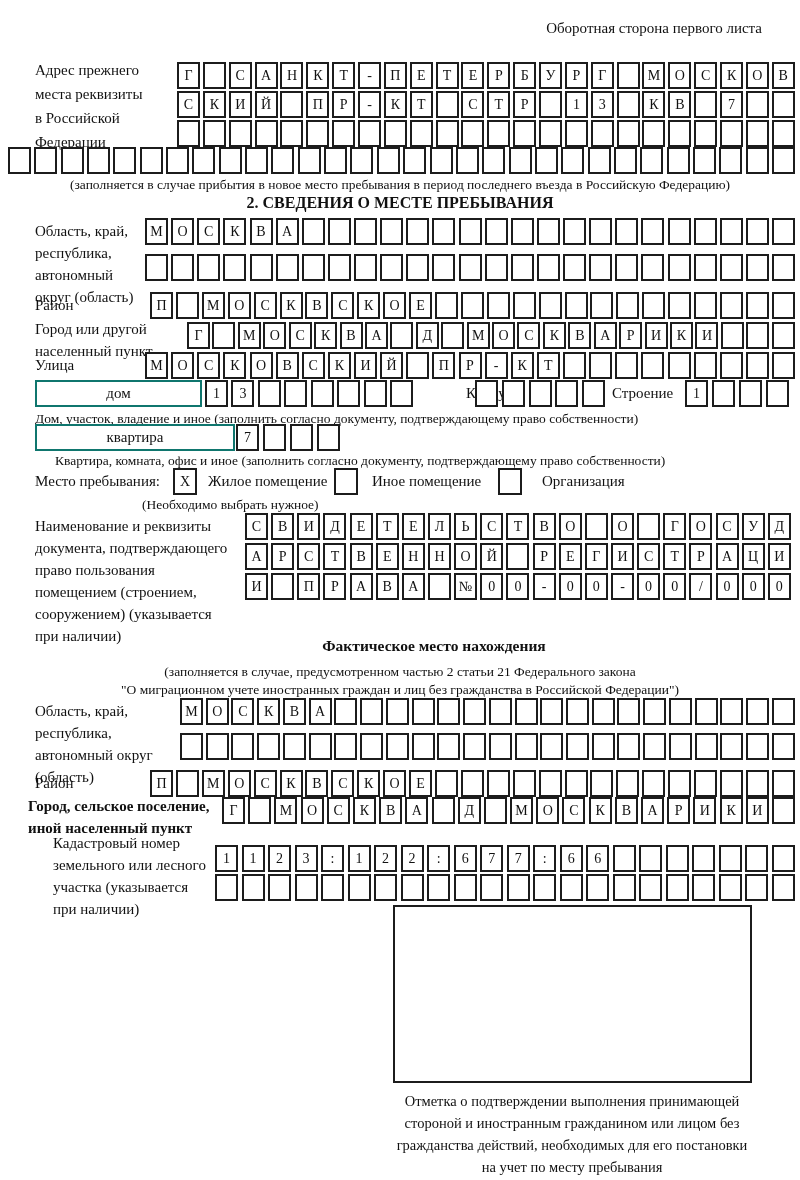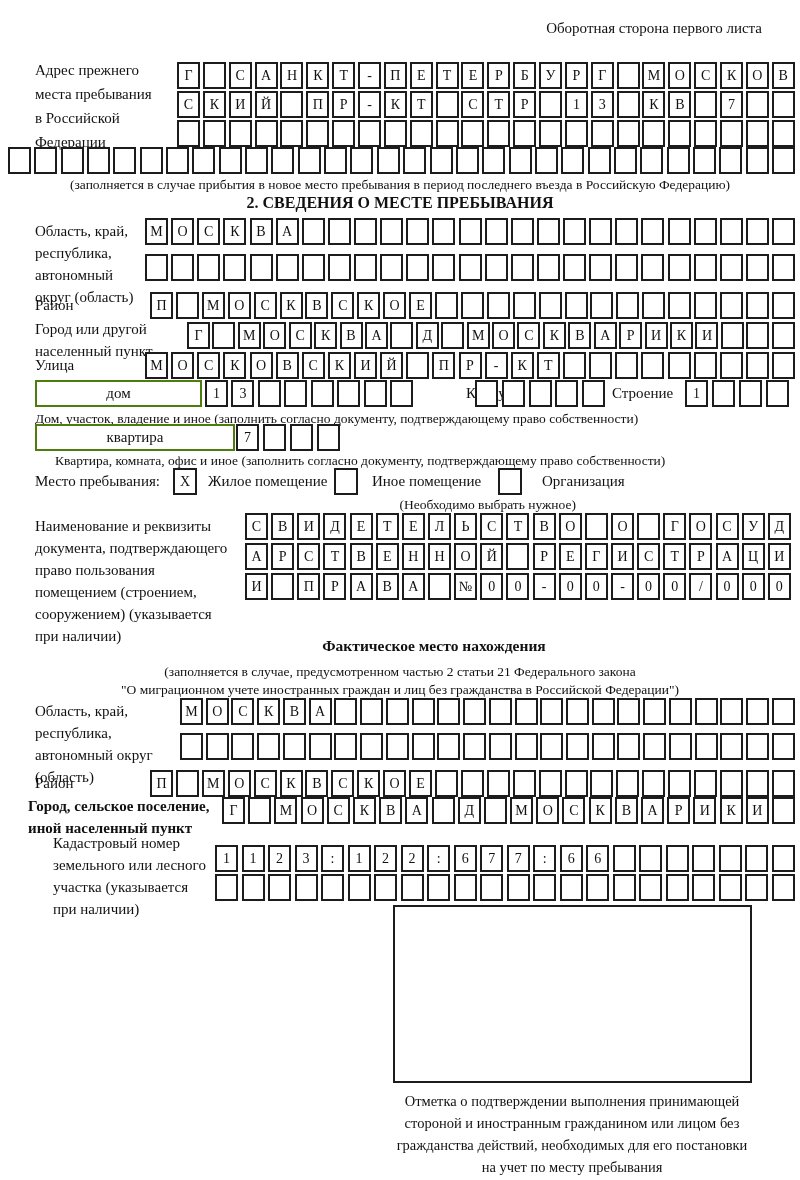--- a/index.html
+++ b/index.html
@@ -5,36 +5,36 @@
   html,body{margin:0;padding:0;background:#fff;}
   body{width:800px;height:1180px;position:relative;overflow:hidden;
        font-family:"Liberation Serif","DejaVu Serif",serif;color:#111;}
   .abs{position:absolute;}
   .label{font-size:15px;line-height:22px;white-space:pre-line;}
   .lh27{line-height:27px;}
   .cellrow{position:absolute;display:flex;justify-content:space-between;height:27px;}
   .cell{width:19px;height:23px;border:2px solid #1c1c1c;box-sizing:content-box;
         font-size:14px;line-height:23px;text-align:center;flex:0 0 auto;background:#fff;}
   .chkrow .cell{width:20px;}
-  .formbox{position:absolute;height:23px;border:2px solid #4d7c0f;display:flex;
+  .formbox{position:absolute;height:23px;border:2px solid #0f766e;display:flex;
            align-items:center;justify-content:center;font-size:15px;background:#fff;}
   .caption{font-size:13.5px;line-height:17px;}
   .center{left:0;width:800px;text-align:center;}
   .bold{font-weight:bold;}
   .sect-title{font-size:16px;font-weight:bold;}
   .bigbox{position:absolute;border:2px solid #1c1c1c;background:#fff;}
   .otm-line{font-size:14.5px;line-height:22px;text-align:center;}
 </style>
 </head>
 <body>
 
 <div class="abs" style="top:20px;right:38px;font-size:15px;">Оборотная сторона первого листа</div>
 
 <div class="abs label" style="left:35px;top:58px;width:155px;line-height:24px;">Адрес прежнего
-места пребывания
+места реквизиты
 в Российской
 Федерации</div>
 <div class="cellrow" style="left:177px;top:62px;width:618px;">
     <div class="cell">Г</div>
     <div class="cell">&nbsp;</div>
     <div class="cell">С</div>
     <div class="cell">А</div>
     <div class="cell">Н</div>
     <div class="cell">К</div>
     <div class="cell">Т</div>
@@ -333,21 +333,21 @@
   </div>
 <div class="abs label lh27" style="left:208px;top:468px;">Жилое помещение</div>
 <div class="cellrow chkrow" style="left:334px;top:468px;width:24px;">
     <div class="cell">&nbsp;</div>
   </div>
 <div class="abs label lh27" style="left:372px;top:468px;">Иное помещение</div>
 <div class="cellrow chkrow" style="left:498px;top:468px;width:24px;">
     <div class="cell">&nbsp;</div>
   </div>
 <div class="abs label lh27" style="left:542px;top:468px;">Организация</div>
-<div class="abs caption" style="left:156px;top:496px;width:420px;text-align:right;">(Необходимо выбрать нужное)</div>
+<div class="abs caption" style="left:142px;top:496px;width:420px;text-align:left;">(Необходимо выбрать нужное)</div>
 
 <div class="abs label" style="left:35px;top:515px;width:210px;">Наименование и реквизиты
 документа, подтверждающего
 право пользования
 помещением (строением,
 сооружением) (указывается
 при наличии)</div>
 <div class="cellrow" style="left:245px;top:513px;width:546px;">
     <div class="cell">С</div>
     <div class="cell">В</div>

